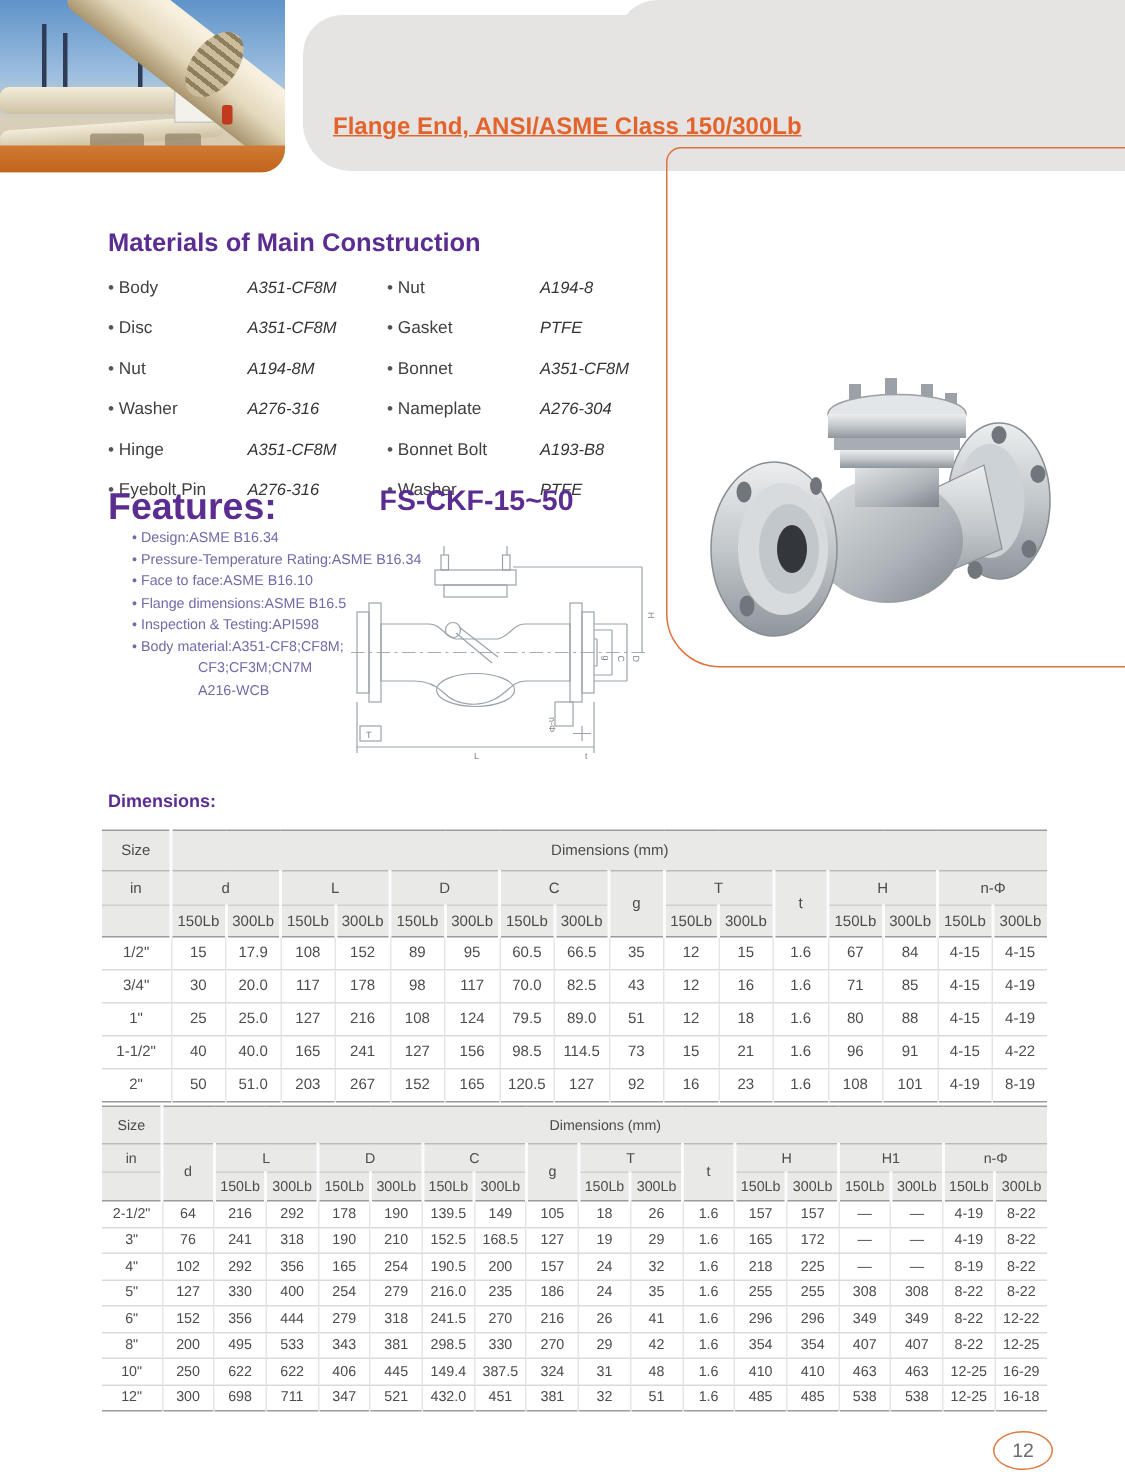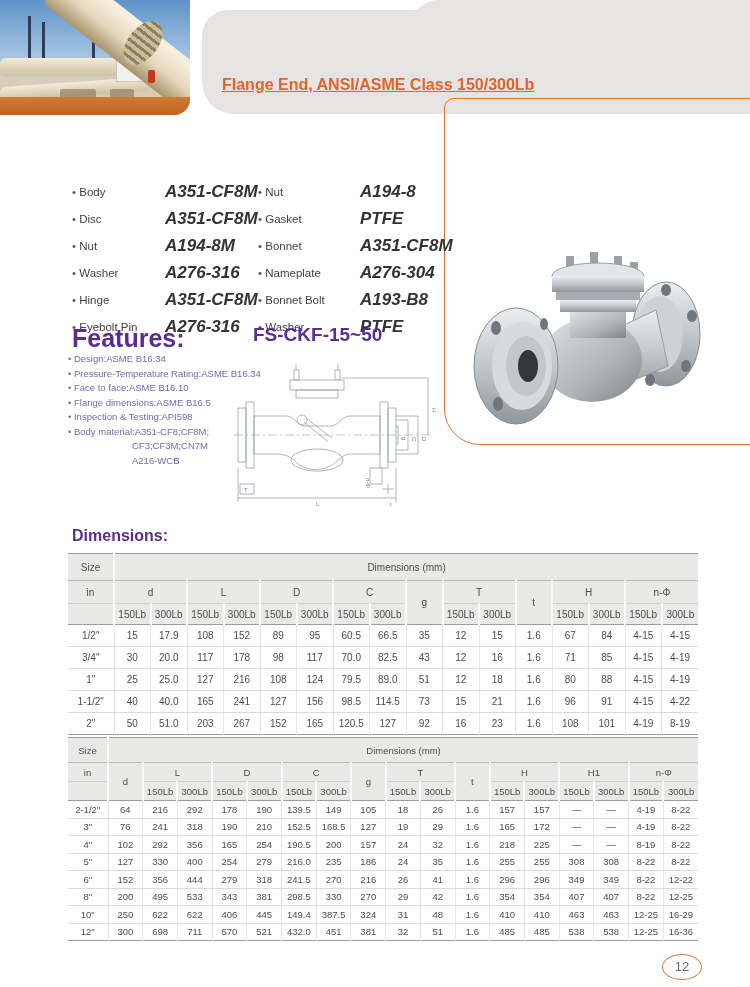--- a/index.html
+++ b/index.html
@@ -35,25 +35,25 @@
   .valve-panel{position:absolute;left:444px;top:98px;width:330px;height:345px;
         border:1.5px solid #e0713c;border-radius:10px 10px 10px 36px;background:transparent;}
   .valve-art{position:absolute;left:470px;top:232px;width:240px;height:205px;}
 
   
   .h-purple{position:absolute;font-weight:bold;color:#5b2d91;}
   .materials-grid{position:absolute;left:72px;top:178px;width:372px;display:grid;
         grid-template-columns:93px 93px 102px 84px;grid-auto-rows:27px;align-items:center;}
   .m-label{font-size:11.5px;color:#3f3f3f;white-space:nowrap;}
   .m-label::before{content:"• ";color:#555;}
-  .m-value{font-size:17px;font-weight:bold;font-style:italic;color:#333;white-space:nowrap;}
+  .m-value{font-size:11px;font-weight:normal;font-style:italic;color:#333;white-space:nowrap;}
 
   
   .features-list{position:absolute;left:68px;top:352px;width:185px;}
-  .f-item{font-size:9.5px;color:#7568a8;line-height:14.5px;white-space:nowrap;}
+  .f-item{font-size:9.5px;color:#7568a8;line-height:14.5px;white-space:nowrap;margin-left:20px;}
   .f-item::before{content:"• ";color:#7568a8;}
   .f-cont{font-size:9.5px;color:#7568a8;line-height:14.5px;padding-left:64px;white-space:nowrap;}
 
   
   .drawing{position:absolute;left:232px;top:358px;width:215px;height:152px;}
   .drawing svg text{font-family:"Liberation Sans",sans-serif;fill:#7d858d;font-size:6px;}
 
   
   .dim-table{position:absolute;left:68px;border-collapse:collapse;table-layout:fixed;width:630px;
         border-top:1px solid #9c9c9c;border-bottom:1px solid #9c9c9c;color:#4c4c4c;}
@@ -140,20 +140,21 @@
       <ellipse cx="46" cy="134" rx="42" ry="58" fill="url(#met)" stroke="#868d93" stroke-width="1"></ellipse>
       <ellipse cx="52" cy="134" rx="30" ry="44" fill="#d7dbde"></ellipse>
       <ellipse cx="56" cy="134" rx="20" ry="30" fill="#c2c7cb"></ellipse>
       <ellipse cx="58" cy="134" rx="10" ry="16" fill="#33373b"></ellipse>
       <ellipse cx="26" cy="96" rx="5" ry="7" fill="#70767c"></ellipse>
       <ellipse cx="28" cy="172" rx="5" ry="7" fill="#70767c"></ellipse>
       <ellipse cx="74" cy="92" rx="4" ry="6" fill="#70767c"></ellipse>
     </svg>
   </div>
 
+  <div class="h-purple" style="left:72px;top:152px;font-size:17px;">Materials of Main Construction</div>
   <div class="materials-grid">
       <div class="m-label">Body</div>
       <div class="m-value">A351-CF8M</div>
       <div class="m-label">Nut</div>
       <div class="m-value">A194-8</div>
       <div class="m-label">Disc</div>
       <div class="m-value">A351-CF8M</div>
       <div class="m-label">Gasket</div>
       <div class="m-value">PTFE</div>
       <div class="m-label">Nut</div>
@@ -242,21 +243,21 @@
       <text x="190" y="79" transform="rotate(90 190 79)">D</text>
       <text x="180" y="79" transform="rotate(90 180 79)">C</text>
       <text x="170" y="79" transform="rotate(90 170 79)">g</text>
       <text x="134" y="120" transform="rotate(90 134 120)">n-Φ</text>
       <text x="12" y="134">T</text>
       <text x="84" y="148">L</text>
       <text x="158" y="148">t</text>
     </svg>
   </div>
 
-  <div class="h-purple" style="left:72px;top:527px;font-size:16px;">Dimensions:</div>
+  <div class="h-purple" style="left:72px;top:527px;font-size:12px;">Dimensions:</div>
   <table class="dim-table" id="table1">
       <colgroup>
         <col style="width: 46px;">
         <col style="width: 36.5px;">
         <col style="width: 36.5px;">
         <col style="width: 36.5px;">
         <col style="width: 36.5px;">
         <col style="width: 36.5px;">
         <col style="width: 36.5px;">
         <col style="width: 36.5px;">
@@ -599,33 +600,33 @@
           <td>463</td>
           <td>463</td>
           <td>12-25</td>
           <td>16-29</td>
         </tr>
         <tr>
           <td>12"</td>
           <td>300</td>
           <td>698</td>
           <td>711</td>
-          <td>570</td>
+          <td>347</td>
           <td>521</td>
           <td>432.0</td>
           <td>451</td>
           <td>381</td>
           <td>32</td>
           <td>51</td>
           <td>1.6</td>
           <td>485</td>
           <td>485</td>
           <td>538</td>
           <td>538</td>
           <td>12-25</td>
-          <td>16-36</td>
+          <td>16-18</td>
         </tr>
       </tbody>
     </table>
 
   <div class="pagenum">12</div>
 
 </div>
 
 </body></html>

